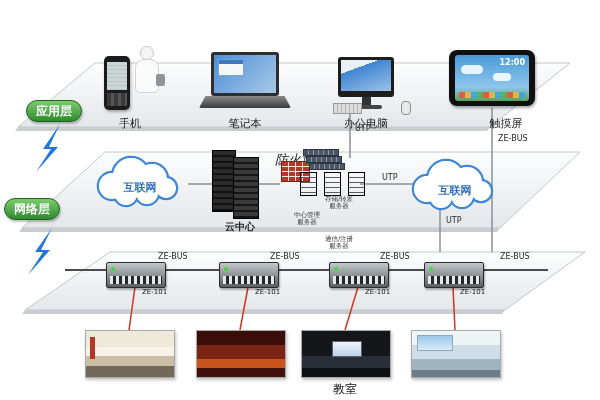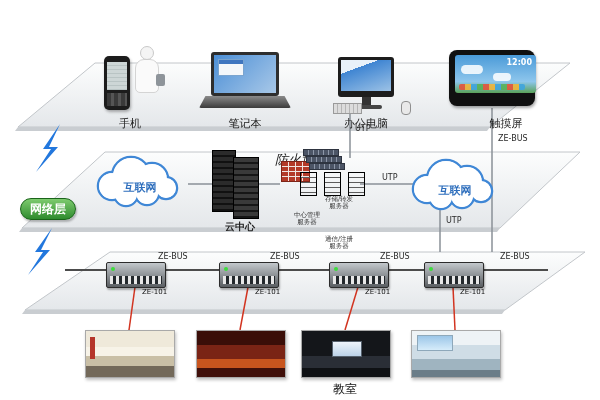--- a/index.html
+++ b/index.html
@@ -39,22 +39,22 @@
   .monitor{position:absolute;left:338px;top:57px;width:56px;height:40px;background:#1d1d1d;border-radius:3px;}
   .monitor-screen{position:absolute;left:3px;top:3px;width:50px;height:31px;
         background:linear-gradient(160deg,#e8f1f9 0 28%,#3f85d2 28%,#9cc2e6);}
   .monitor-stand{position:absolute;left:362px;top:97px;width:9px;height:8px;background:#333;}
   .monitor-base{position:absolute;left:352px;top:105px;width:30px;height:4px;background:#444;border-radius:2px;}
   .keyboard{position:absolute;left:333px;top:103px;width:27px;height:9px;background:#dcdcdc;border:1px solid #9a9a9a;
         background-image:repeating-linear-gradient(90deg,transparent 0 3px,#b5b5b5 3px 4px);}
   .mouse{position:absolute;left:401px;top:101px;width:8px;height:12px;background:#e9e9e9;border:1px solid #8f8f8f;border-radius:4px;}
   
   .tablet{position:absolute;left:449px;top:50px;width:86px;height:56px;background:#101010;border-radius:8px;box-shadow:1px 2px 3px rgba(0,0,0,.35);}
-  .tablet-screen{position:absolute;left:6px;top:5px;width:74px;height:38px;border-radius:3px;overflow:hidden;
-        background:linear-gradient(180deg,#4a9ad8,#8ec6ec 70%,#5aa25a 100%);padding-left:7px;}
+  .tablet-screen{position:absolute;left:6px;top:5px;width:74px;height:46px;border-radius:3px;overflow:hidden;
+        background:linear-gradient(180deg,#4a9ad8,#8ec6ec 70%,#5aa25a 100%);}
   .tablet-cloud{position:absolute;left:6px;top:10px;width:22px;height:9px;background:#fff;border-radius:6px;opacity:.85;}
   .tablet-time{position:absolute;right:4px;top:3px;font-size:8px;color:#fff;font-weight:bold;}
   .tablet-dock{position:absolute;left:4px;bottom:3px;width:66px;height:6px;
         background:repeating-linear-gradient(90deg,#e5533a 0 6px,#f0b53a 6px 12px,#3fa4de 12px 18px,#58b158 18px 24px);border-radius:2px;opacity:.9;}
   
   .rack-back{position:absolute;left:212px;top:150px;width:22px;height:60px;
         background:repeating-linear-gradient(180deg,#2b2b2b 0 4px,#111 4px 6px);border:1px solid #000;}
   .rack-front{position:absolute;left:233px;top:157px;width:24px;height:60px;
         background:repeating-linear-gradient(180deg,#3a3a3a 0 4px,#161616 4px 6px);border:1px solid #000;}
   .firewall{position:absolute;left:281px;top:161px;width:27px;height:19px;background:#b33a28;
@@ -154,21 +154,22 @@
         <circle cx="427" cy="189" r="13"></circle>
           <circle cx="446" cy="179" r="18"></circle>
           <circle cx="467" cy="182" r="15"></circle>
         <circle cx="481" cy="191" r="10"></circle>
           <circle cx="462" cy="196" r="11"></circle>
           <circle cx="441" cy="197" r="11"></circle>
       </g>
     </g>
   </svg>
 
-  <div class="pill" style="left:20px;top:198px;">网络层</div>
+  <div class="pill" style="left:26px;top:100px;">应用层</div>
+  <div class="pill" style="left:4px;top:198px;">网络层</div>
 
   <div class="phone">
     <div class="phone-screen"></div>
     <div class="phone-keys"></div>
   </div>
   <div class="person-body"></div>
   <div class="person-head"></div>
   <div class="person-bag"></div>
   <div class="t lbl" style="left:106px;top:116px;width:48px;">手机</div>
 

